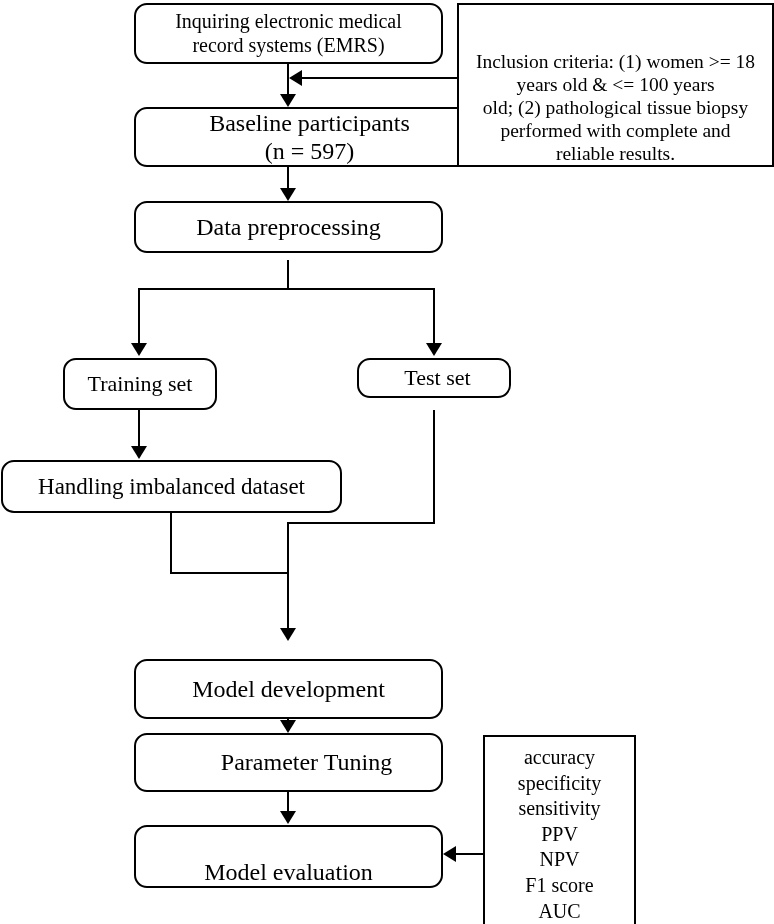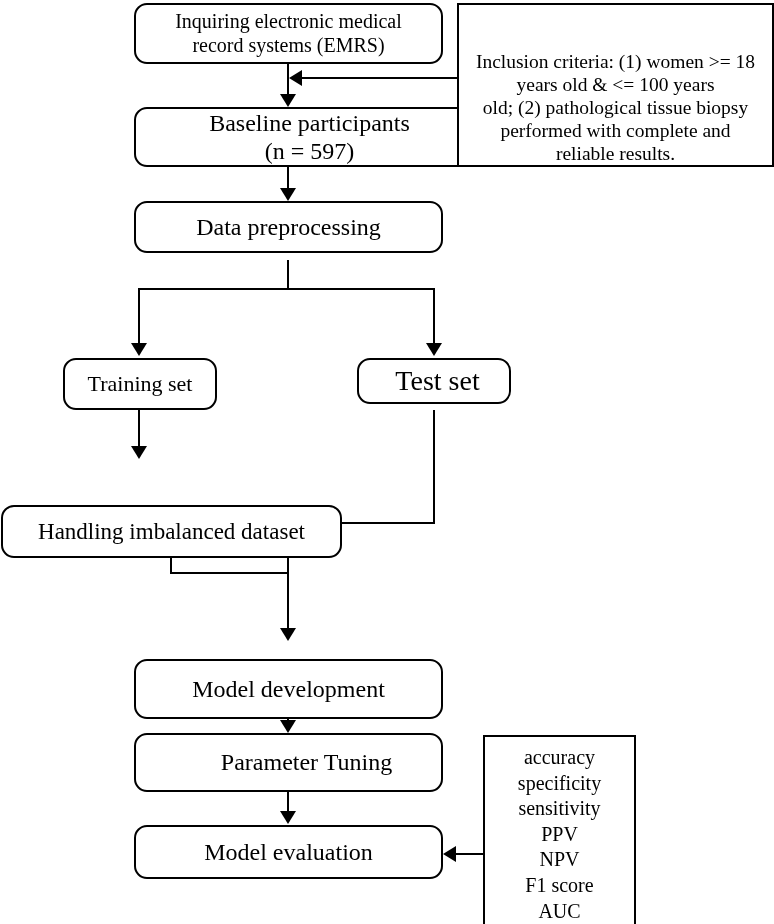--- a/index.html
+++ b/index.html
@@ -38,25 +38,25 @@
   .node-text {
     display: block;
     white-space: pre-line;
     padding: 0 6px;
   }
   
   #node-emrs       { left: 134px; top: 3px;   width: 309px; height: 61px;  font-size: 20px; }
   #node-baseline   { left: 134px; top: 107px; width: 351px; height: 60px;  font-size: 24px; }
   #node-preproc    { left: 134px; top: 201px; width: 309px; height: 52px;  font-size: 24px; }
   #node-training   { left: 63px;  top: 358px; width: 154px; height: 52px;  font-size: 22px; }
-  #node-test       { left: 357px; top: 358px; width: 154px; height: 46px;  font-size: 28px; padding-left: 7px; }
-  #node-imbalanced { left: 1px;   top: 460px; width: 341px; height: 53px;  font-size: 23px; margin-top: 45px; }
+  #node-test       { left: 357px; top: 358px; width: 154px; height: 40px;  font-size: 22px; padding-left: 7px; }
+  #node-imbalanced { left: 1px;   top: 460px; width: 341px; height: 53px;  font-size: 23px; }
   #node-moddev     { left: 134px; top: 641px; width: 309px; height: 60px;  font-size: 24px; margin-top: 18px; }
   #node-paramtune  { left: 134px; top: 733px; width: 309px; height: 59px;  font-size: 24px; padding-left: 36px; }
-  #node-modeval    { left: 134px; top: 825px; width: 309px; height: 54px;  font-size: 24px; }
+  #node-modeval    { left: 134px; top: 825px; width: 309px; height: 63px;  font-size: 24px; align-items: flex-end; }
   #node-criteria   { left: 457px; top: 3px;   width: 317px; height: 164px; font-size: 19.5px; }
   #node-metrics    { left: 483px; top: 735px; width: 153px; height: 195px; font-size: 20px;
                      align-items: flex-start; padding-top: 8px; }
   #node-metrics .node-text { line-height: 1.28; font-family: Liberation Serif, serif; }
 
   
   .line {
     position: absolute;
     background: #000000;
     z-index: 1;

